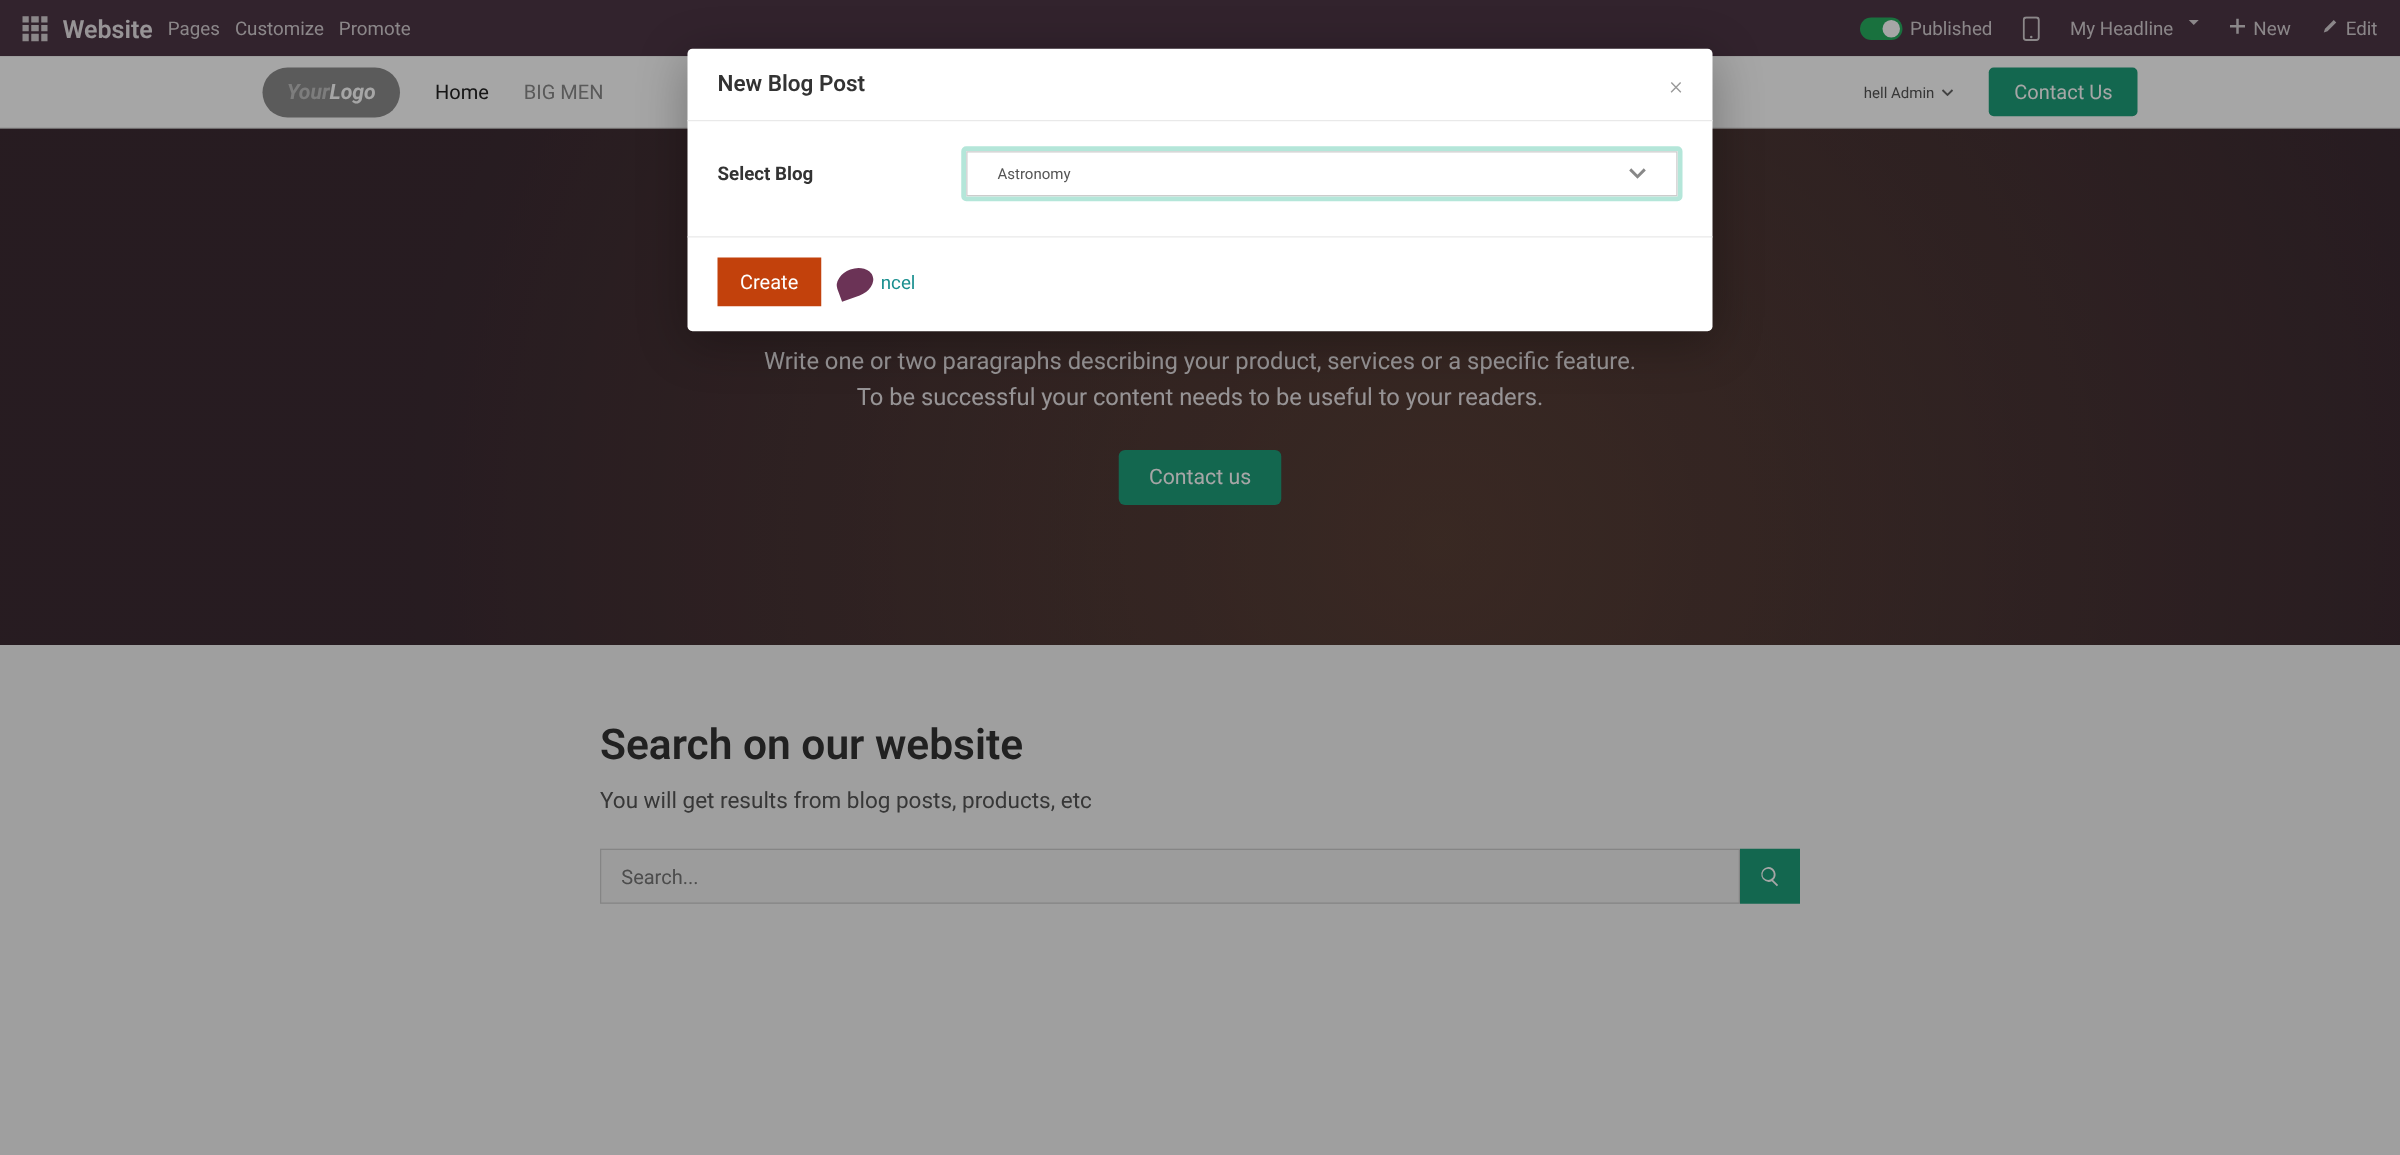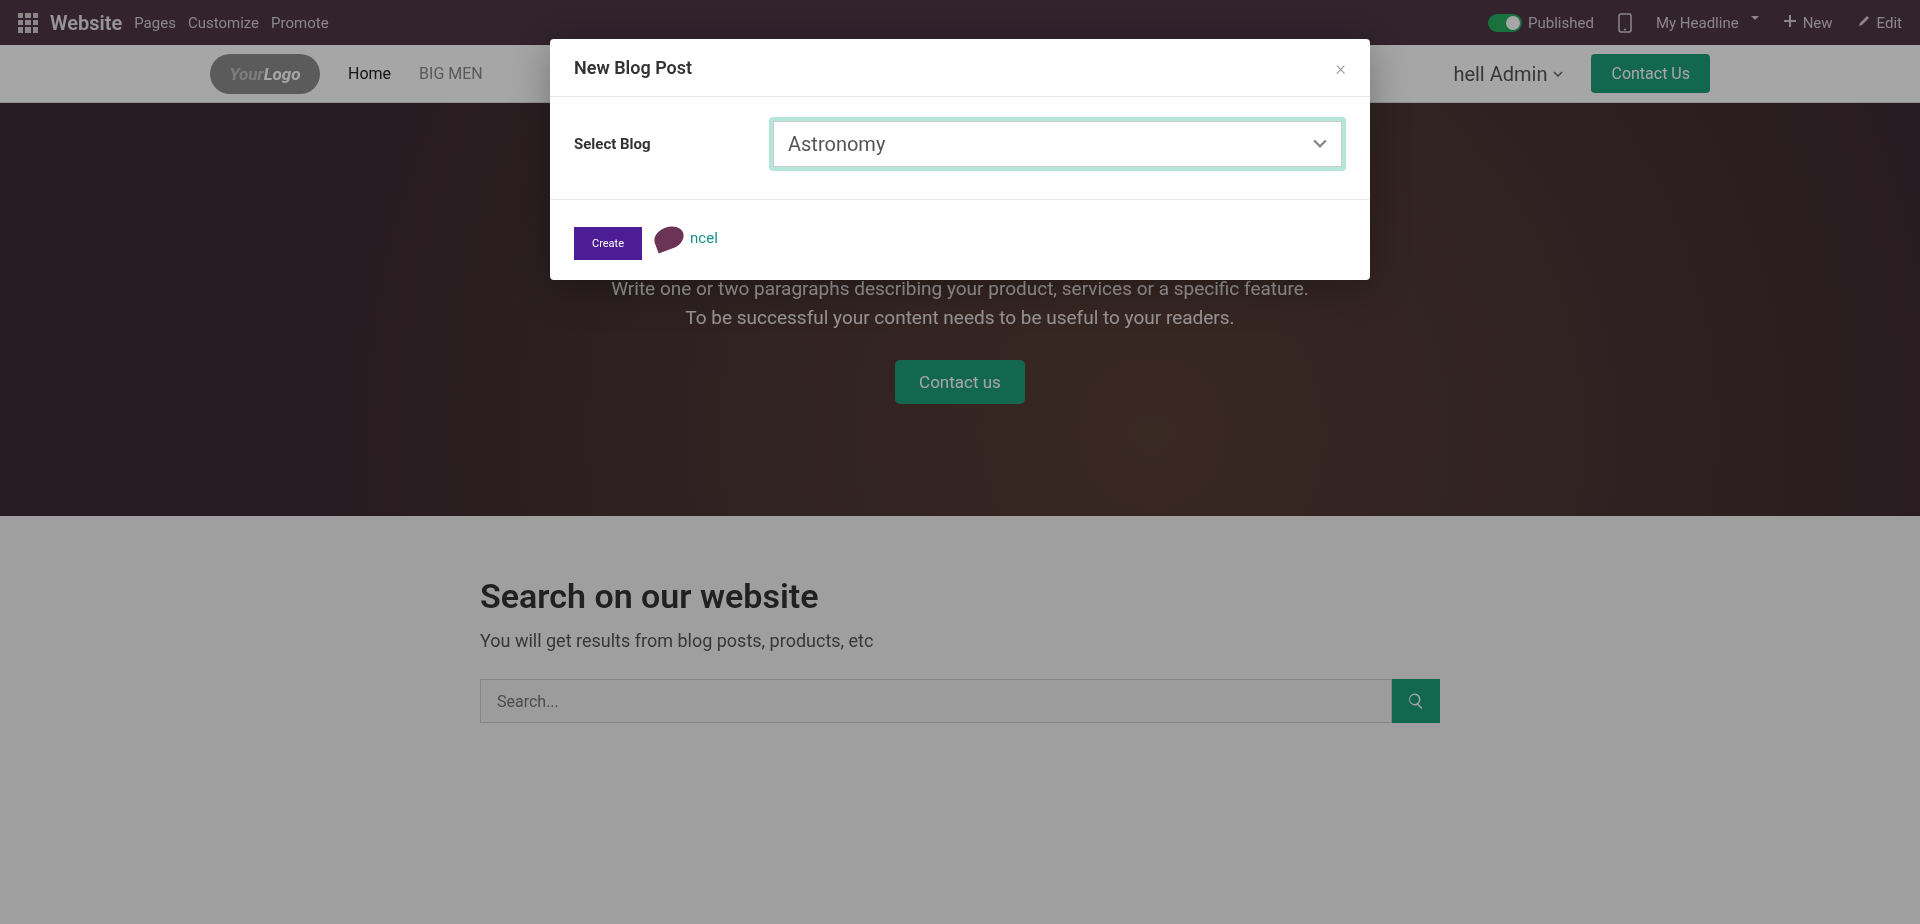--- a/index.html
+++ b/index.html
@@ -19,21 +19,21 @@
   .topbar svg { fill:#d6cfd3; }
   .ti { display:flex; align-items:flex-start; gap:6px; cursor:pointer; }
 
   
   .siteheader { height:58px; background:#fff; border-bottom:1px solid #e0e0e0; display:flex; align-items:center; padding:0 210px; gap:28px; }
   .logo { width:110px; height:40px; background:#8c8c8c; border-radius:20px; display:flex; align-items:center; justify-content:center; color:#fff; font-style:italic; font-weight:700; font-size:17px; }
   .logo span.l1{color:#c0c0c0;}
   .navlink { color:#8a8a8a; font-size:16px; }
   .navlink.active { color:#222; }
   .siteheader .spacer { flex:1; }
-  .admin-drop { color:#555; font-size:20px; display:flex; align-items:center; gap:6px; }
+  .admin-drop { color:#555; font-size:12px; display:flex; align-items:center; gap:6px; }
   .contact-btn { background:#1e9e7a; color:#fff; padding:10px 20px; border-radius:4px; font-size:16px; }
 
   
   .hero { height:413px; background:linear-gradient(rgba(60,40,50,.55),rgba(60,40,50,.55)),
           radial-gradient(circle at 60% 80%, #7a5a3a 0%, #5c4638 35%, #3c2e34 70%);
           color:#fff; display:flex; flex-direction:column; align-items:center; justify-content:center; text-align:center; padding-top:60px; }
   .hero h1 { font-size:70px; font-weight:700; color:#f0eef0; margin-bottom:20px; }
   .hero p { font-size:19px; color:#e8e4e6; line-height:1.5; }
   .hero .cta { margin-top:28px; background:#1e9e7a; color:#fff; padding:12px 24px; border-radius:5px; font-size:17px; display:inline-block; }
 
@@ -50,24 +50,24 @@
   .overlay { position:absolute; inset:0; background:rgba(0,0,0,.35); }
 
   
   .modal { position:absolute; top:39px; left:50%; transform:translateX(-50%); width:820px; background:#fff; border-radius:4px; box-shadow:0 8px 40px rgba(0,0,0,.3); }
   .modal-header { padding:18px 24px; display:flex; align-items:center; justify-content:space-between; border-bottom:1px solid #e9e9e9; }
   .modal-header h3 { font-size:18px; font-weight:600; color:#333; }
   .modal-header .close { font-size:20px; color:#999; cursor:pointer; font-weight:300; line-height:1;}
   .modal-body { padding:20px 24px 28px 24px; display:flex; align-items:center; border-bottom:1px solid #e9e9e9;}
   .modal-body label { width:195px; font-weight:700; font-size:15px; color:#333; }
   .select-wrap { flex:1; position:relative; border:4px solid #b4e6d9; border-radius:4px;}
-  .select-inner { border:1px solid #ccc; padding:10px 14px; font-size:20px; color:#555; display:flex; align-items:center; justify-content:space-between; background:#fff;}
+  .select-inner { border:1px solid #ccc; padding:10px 24px; font-size:12px; color:#555; display:flex; align-items:center; justify-content:space-between; background:#fff;}
   .select-inner svg { width:14px; height:14px; stroke:#888; fill:none; stroke-width:2;}
   .modal-footer { padding:16px 24px 20px 24px; display:flex; align-items:center; gap:12px; }
-  .btn-create { background:#4c1d95; color:#fff; padding:10px 18px; font-size:11px; border:none; cursor:pointer;margin-top:11px; }
+  .btn-create { background:#c2410c; color:#fff; padding:10px 18px; font-size:16px; border:none; cursor:pointer; }
   .cursor-blob { width:30px; height:22px; background:#6b3356; border-radius:50% 50% 50% 0; transform:rotate(-20deg); }
   .btn-cancel-frag { color:#1a8f8f; font-size:15px; margin-left:-6px;}
 </style>
 </head>
 <body>
 
 <div class="topbar">
   <div class="topbar-left">
     <div class="apps-icon">
       <span></span>

